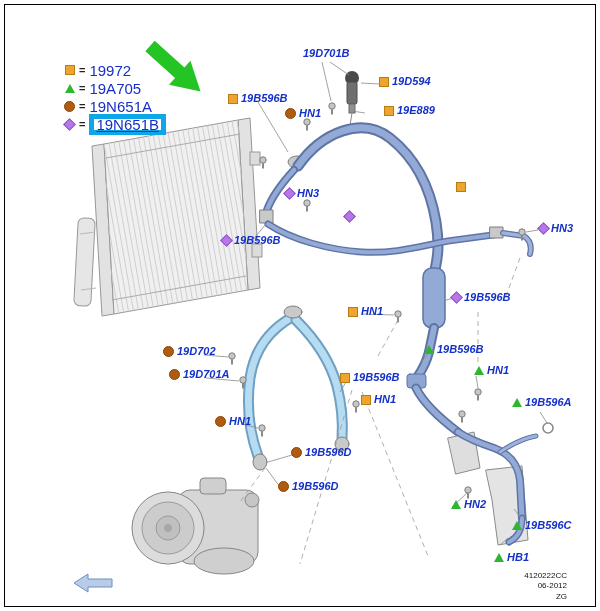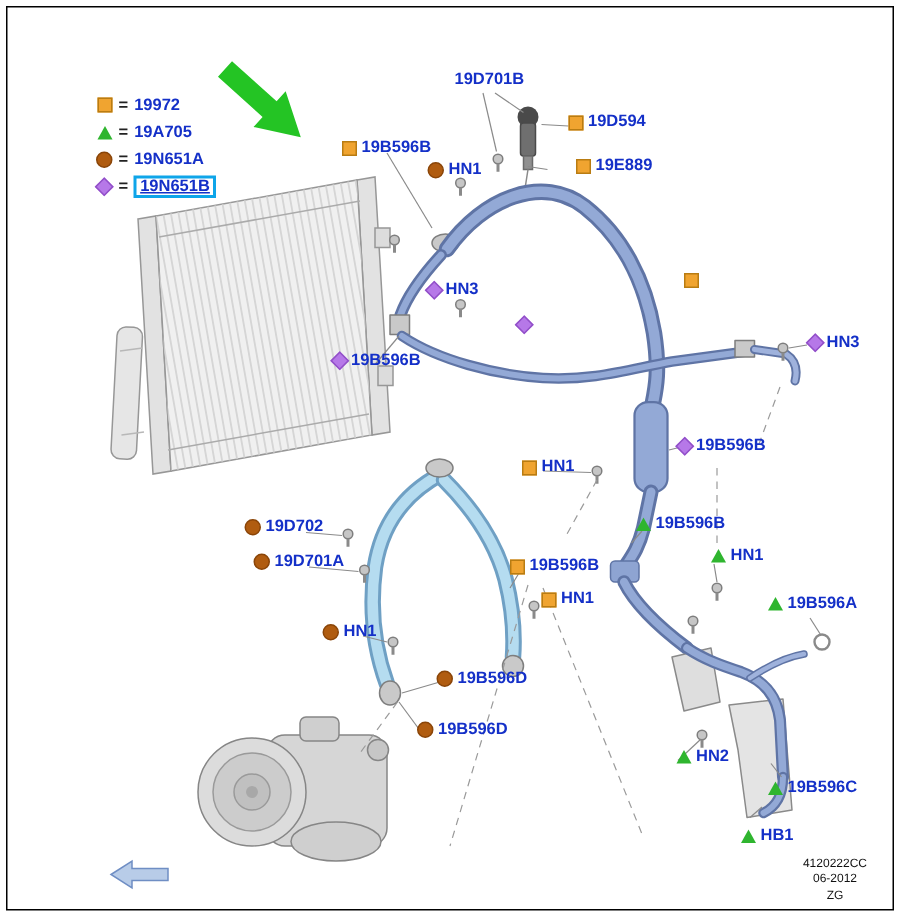--- a/index.html
+++ b/index.html
@@ -2,35 +2,35 @@
 <html><head>
 <meta charset="utf-8">
 <style>
   html,body{margin:0;padding:0;background:#fff;}
   .canvas{position:relative;width:600px;height:611px;background:#fff;
           font-family:"Liberation Sans",sans-serif;overflow:hidden;}
   .frame{position:absolute;inset:4px;border:1px solid #000;pointer-events:none;}
   .art{position:absolute;left:0;top:0;}
 
   .callout{position:absolute;display:flex;align-items:center;gap:3px;white-space:nowrap;height:13px;}
-  .callout-text{color:#1430c8;font-size:11px;font-weight:bold;line-height:11px;}
+  .callout-text{color:#1430c8;font-size:11px;font-weight:bold;line-height:11px;font-style:italic;}
   .marker{display:inline-block;flex:0 0 auto;}
   .marker.square{width:8px;height:8px;background:#f0a430;border:1px solid #b97c12;}
   .marker.circle{width:9px;height:9px;border-radius:50%;background:#b05c10;border:1px solid #8a4508;}
   .marker.diamond{width:7px;height:7px;background:#b678e8;border:1px solid #9250c8;transform:rotate(45deg);}
   .marker.triangle{width:0;height:0;border-left:5px solid transparent;border-right:5px solid transparent;border-bottom:9px solid #2fb52f;}
 
   .legend{position:absolute;left:64px;top:64px;display:flex;flex-direction:column;gap:6px;}
   .legend-row{display:flex;align-items:center;gap:4px;height:12px;}
   .legend-row .mcol{width:11px;display:flex;justify-content:center;}
   .eq{font-size:11px;font-weight:bold;color:#222;line-height:11px;}
-  .legend-text{color:#1430c8;font-size:11px;font-weight:bold;line-height:11px;}
-  .legend-text.highlight{border:2px solid #0ea5e9;text-decoration:underline;padding:0 2px;}
-
-  .footer{position:absolute;right:22px;bottom:9px;text-align:center;font-size:8px;color:#111;line-height:1.3;}
+  .legend-text{color:#1430c8;font-size:15px;font-weight:normal;line-height:11px;}
+  .legend-text.highlight{border:5px solid #0ea5e9;text-decoration:underline;padding:0 2px;}
+
+  .footer{position:absolute;right:33px;bottom:9px;text-align:right;font-size:8px;color:#111;line-height:1.3;}
 </style>
 </head>
 <body>
 
 <div class="canvas">
   <div class="frame"></div>
 
   <svg class="art" width="600" height="611" viewBox="0 0 600 611">
     <defs>
       <pattern id="fins" width="5" height="12" patternUnits="userSpaceOnUse" patternTransform="rotate(-10)">

